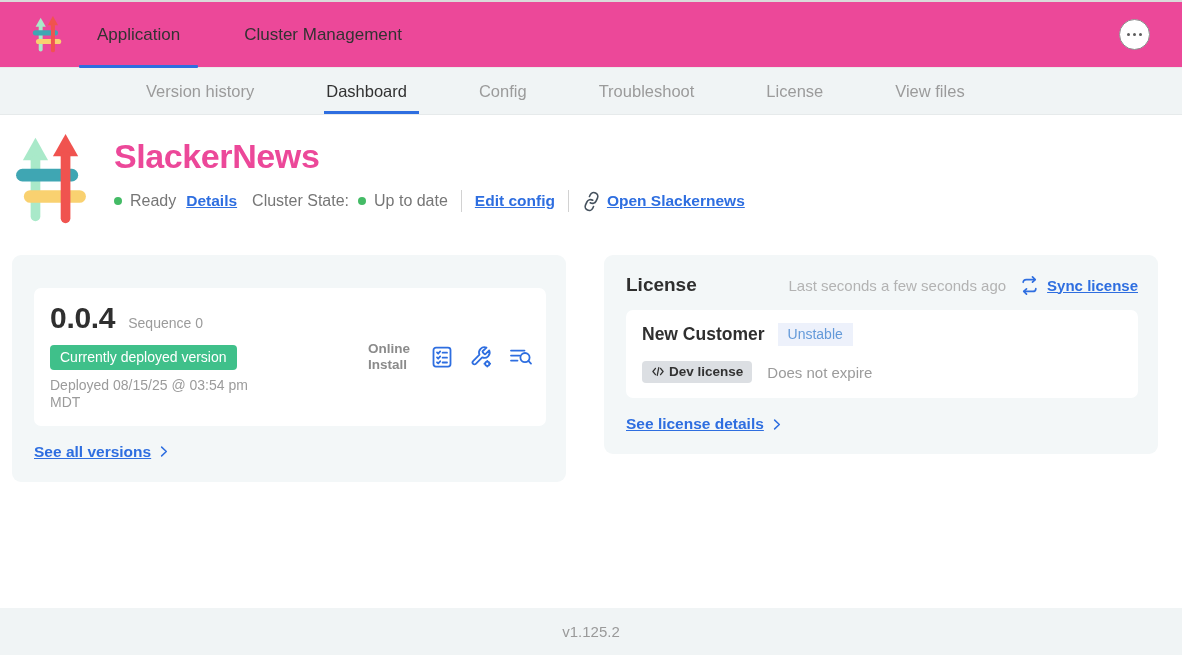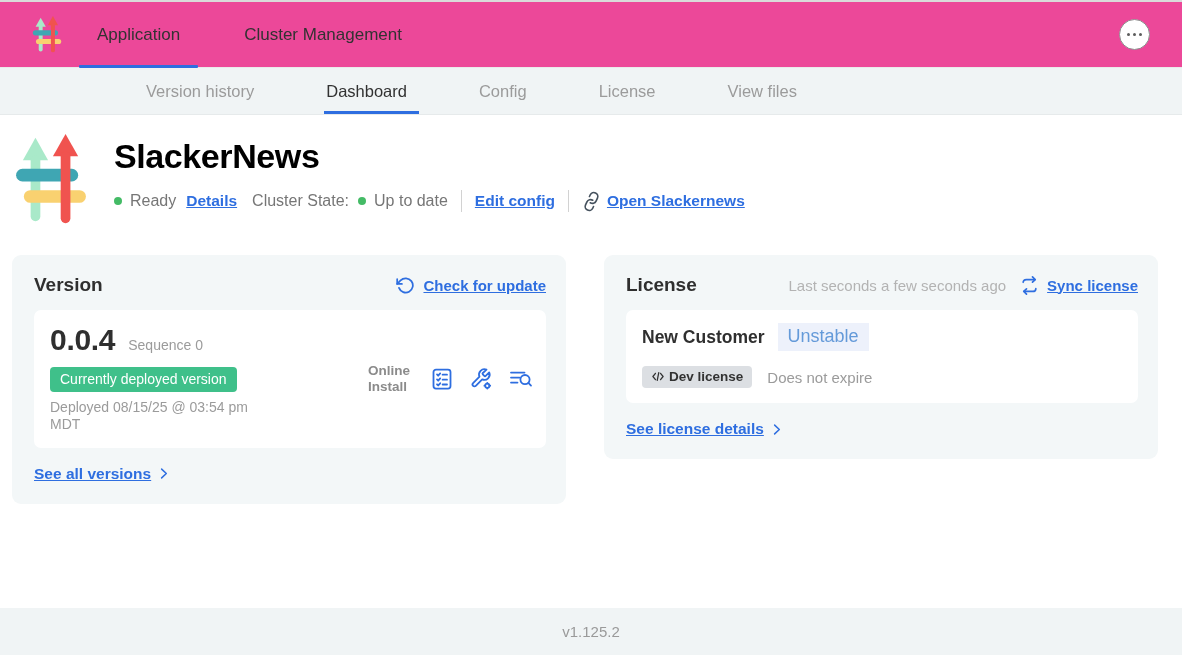--- a/index.html
+++ b/index.html
@@ -54,21 +54,21 @@
   .sub-tab.active::after {
     content: ""; position: absolute; left: -2px; right: -12px; bottom: 0;
     height: 3px; background: #2e6ee0;
   }
 
   
   main { flex: 1 1 auto; background: #fff; overflow: hidden; }
 
   .app-header { display: flex; align-items: flex-start; padding: 17px 24px 0 14px; }
   .app-header .title-col { margin-left: 26px; padding-top: 5px; }
-  .app-title { font-size: 34px; font-weight: 700; letter-spacing: -0.4px; color: #000000; }
+  .app-title { font-size: 34px; font-weight: 700; letter-spacing: -0.4px; color: #ec4899; }
   .status-row {
     display: flex; align-items: center; margin-top: 14px;
     font-size: 16px; color: #767676;
   }
   .status-dot { width: 8px; height: 8px; border-radius: 50%; background: #44bb66; margin-right: 8px; flex: 0 0 auto; }
   .status-row .gap-l { margin-left: 15px; }
   .vdivider { width: 1px; height: 22px; background: #d2d2d2; margin: 0 13px; }
   a.lnk {
     color: #2e6ee0; text-decoration: underline; font-weight: 700; cursor: pointer;
   }
@@ -121,21 +121,21 @@
   .card-footer-link {
     margin-top: 17px; display: flex; align-items: center; gap: 5px;
   }
   .card-footer-link a.lnk { font-size: 15.5px; }
 
   
   .lic-name-row { display: flex; align-items: center; }
   .lic-name { font-size: 17.5px; font-weight: 700; color: #2f2f2f; }
   .channel-badge {
     margin-left: 13px; background: #edf1fb; color: #649ad9;
-    font-size: 18px; padding: 3px 10px 4px; border-radius: 0;
+    font-size: 14px; padding: 3px 10px 4px; border-radius: 0;
   }
   .lic-meta-row { display: flex; align-items: center; margin-top: 15px; }
   .type-badge {
     display: inline-flex; align-items: center; gap: 4px;
     background: #dcdfe3; border-radius: 4px; padding: 3px 9px 4px;
     font-size: 13.5px; font-weight: 700; color: #323232;
   }
   .expiry { margin-left: 15px; font-size: 15px; color: #9b9b9b; }
 
   
@@ -172,20 +172,21 @@
       <span class="dot"></span>
       <span class="dot"></span>
       <span class="dot"></span>
     </button>
   </header>
 
   <nav class="subnav">
     <button class="sub-tab">Version history</button>
     <button class="sub-tab active">Dashboard</button>
     <button class="sub-tab">Config</button>
+    <button class="sub-tab">Troubleshoot</button>
     <button class="sub-tab">License</button>
     <button class="sub-tab">View files</button>
   </nav>
 
   <main>
 
     <div class="app-header">
       <svg width="74" height="97" viewBox="0 0 76 100">
         <polygon points="22,6 35,29 9,29" fill="#a9e9c9"></polygon>
         <rect x="17" y="24" width="10" height="68" rx="5" fill="#a9e9c9"></rect>
@@ -213,30 +214,20 @@
             </svg>
             <span>Open Slackernews</span>
           </a>
         </div>
       </div>
     </div>
 
     <div class="cards">
 
       <section class="card">
-        <div class="card-head">
-          <span class="card-title">Version</span>
-          <a class="lnk head-right">
-            <svg width="19" height="19" viewBox="0 0 24 24" fill="none" stroke="#2e6ee0" stroke-width="2.2" stroke-linecap="round" stroke-linejoin="round">
-              <polyline points="1.5 4 1.5 10 7.5 10"></polyline>
-              <path d="M3.8 15a9 9 0 1 0 2-9.36L1.5 10"></path>
-            </svg>
-            <span>Check for update</span>
-          </a>
-        </div>
 
         <div class="inner-card">
           <div class="ver-line">
             <span class="ver-number">0.0.4</span>
             <span class="ver-seq">Sequence 0</span>
           </div>
           <span class="deployed-badge">Currently deployed version</span>
           <div class="deployed-at">Deployed 08/15/25 @ 03:54 pm MDT</div>
 
           <div class="ver-actions">

